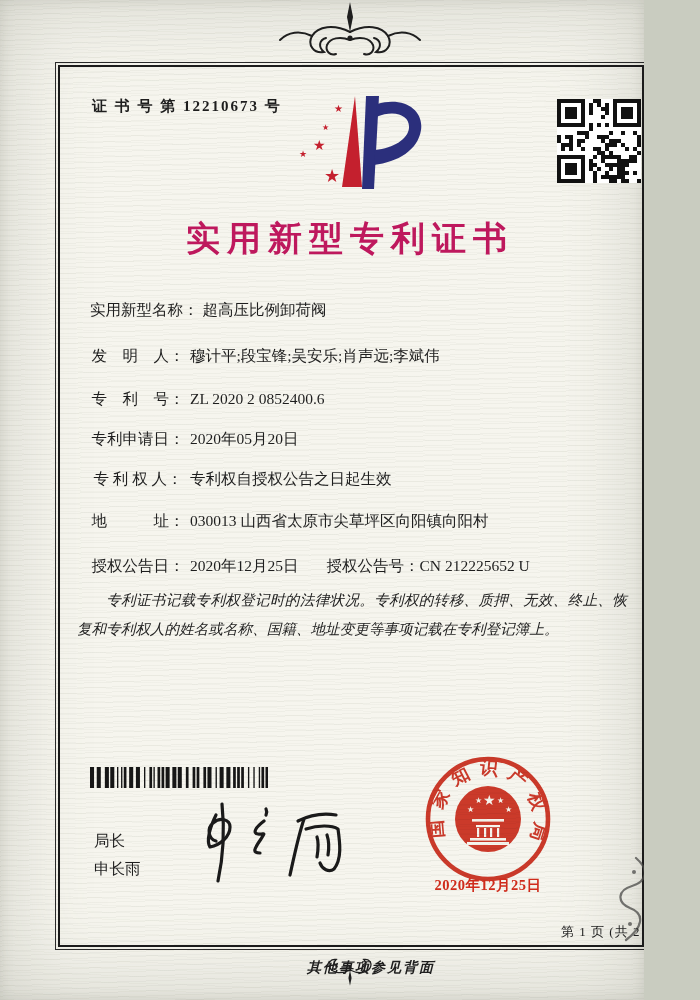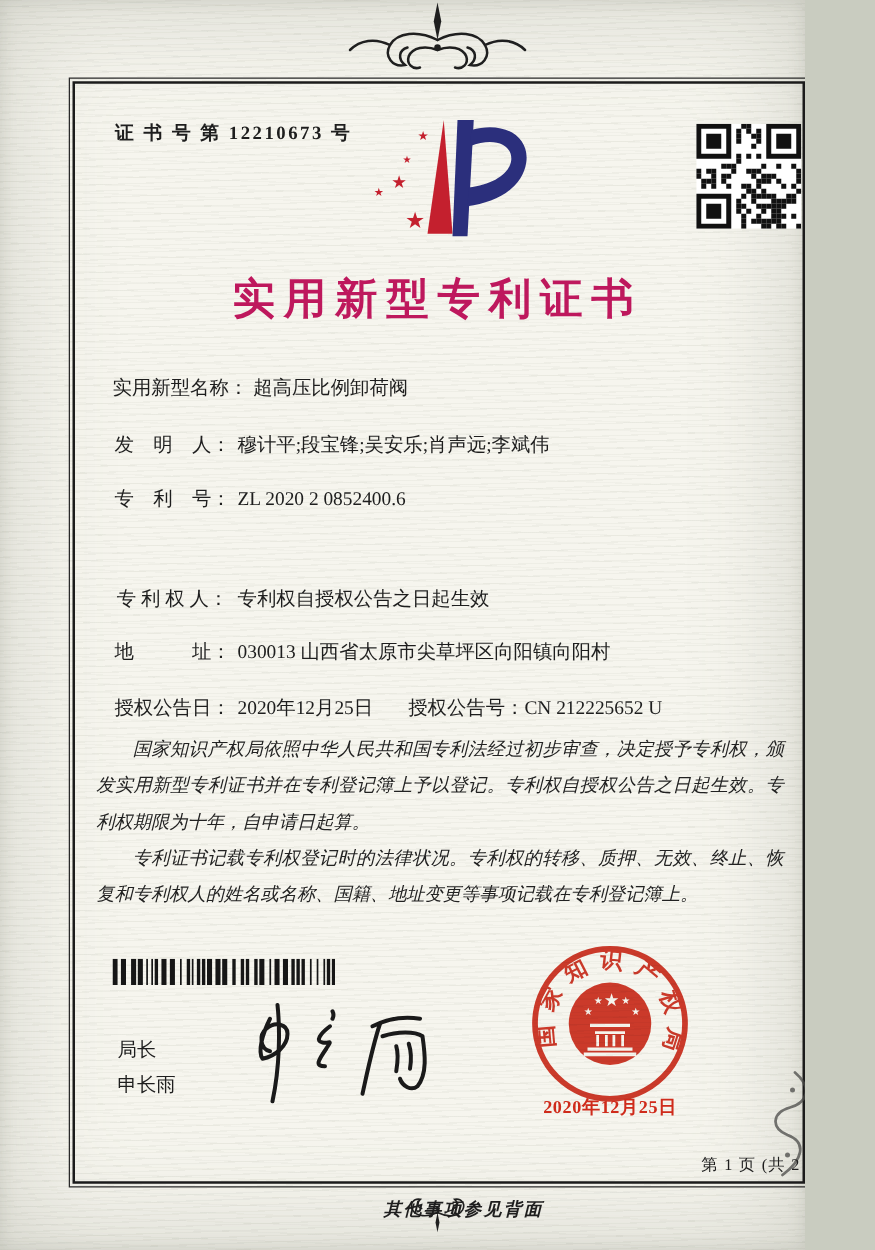--- a/index.html
+++ b/index.html
@@ -221,32 +221,34 @@
 
   <div class="abs field-row" style="top:300px">
     <span class="f-label">实用新型名称：</span><span class="f-value">超高压比例卸荷阀</span>
   </div>
   <div class="abs field-row" style="top:346px">
     <span class="f-label">发　明　人：</span><span class="f-value">穆计平;段宝锋;吴安乐;肖声远;李斌伟</span>
   </div>
   <div class="abs field-row" style="top:389px">
     <span class="f-label">专　利　号：</span><span class="f-value">ZL 2020 2 0852400.6</span>
   </div>
+  <div class="abs field-row" style="top:429px">
+    <span class="f-label">专利申请日：</span><span class="f-value">2020年05月20日</span>
+  </div>
   <div class="abs field-row" style="top:469px">
     <span class="f-label">专 利 权 人：</span><span class="f-value">专利权自授权公告之日起生效</span>
   </div>
   <div class="abs field-row" style="top:511px">
     <span class="f-label">地　　　址：</span><span class="f-value">030013 山西省太原市尖草坪区向阳镇向阳村</span>
   </div>
   <div class="abs field-row" style="top:556px">
     <span class="f-label">授权公告日：</span><span class="f-value">2020年12月25日</span><span class="grant">授权公告号：</span><span>CN 212225652 U</span>
   </div>
 
   <div id="paras" class="abs">
-    <p>国家知识产权局依照中华人民共和国专利法经过初步审查，决定授予专利权，颁发实用新型专利证书并在专利登记簿上予以登记。专利权自授权公告之日起生效。专利权期限为十年，自申请日起算。</p>
     <p>专利证书记载专利权登记时的法律状况。专利权的转移、质押、无效、终止、恢复和专利权人的姓名或名称、国籍、地址变更等事项记载在专利登记簿上。</p>
   </div>
 
   <svg id="barcode" class="abs" viewBox="0 0 178 21" preserveAspectRatio="none">
       <rect x="0" y="0" width="4.050000000000001" height="21" fill="#161616"></rect>
       <rect x="6.750000000000001" y="0" width="4.050000000000001" height="21" fill="#161616"></rect>
       <rect x="14.850000000000001" y="0" width="4.050000000000001" height="21" fill="#161616"></rect>
       <rect x="20.250000000000004" y="0" width="4.050000000000001" height="21" fill="#161616"></rect>
       <rect x="27.000000000000004" y="0" width="1.35" height="21" fill="#161616"></rect>
       <rect x="31.050000000000004" y="0" width="1.35" height="21" fill="#161616"></rect>

